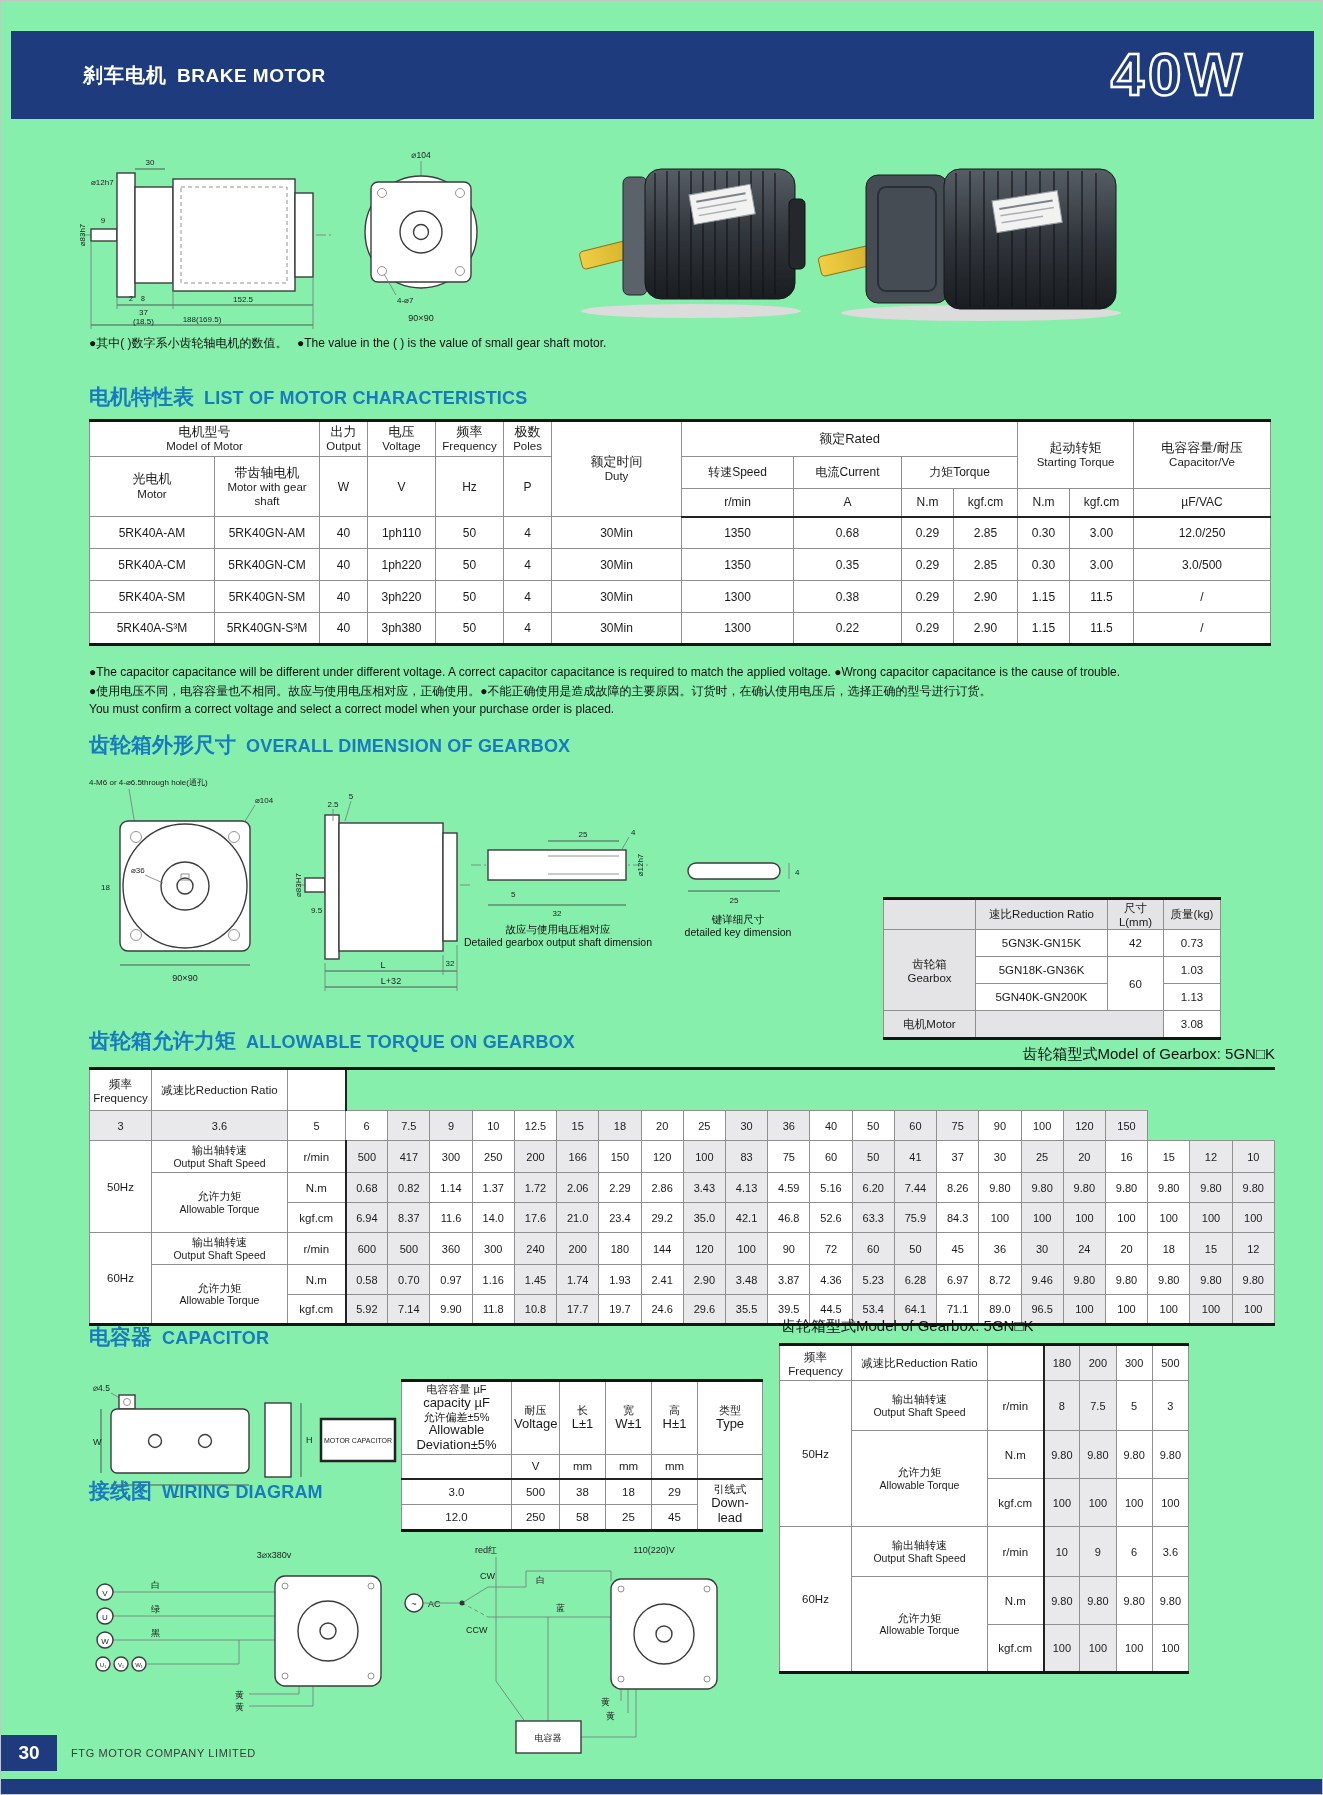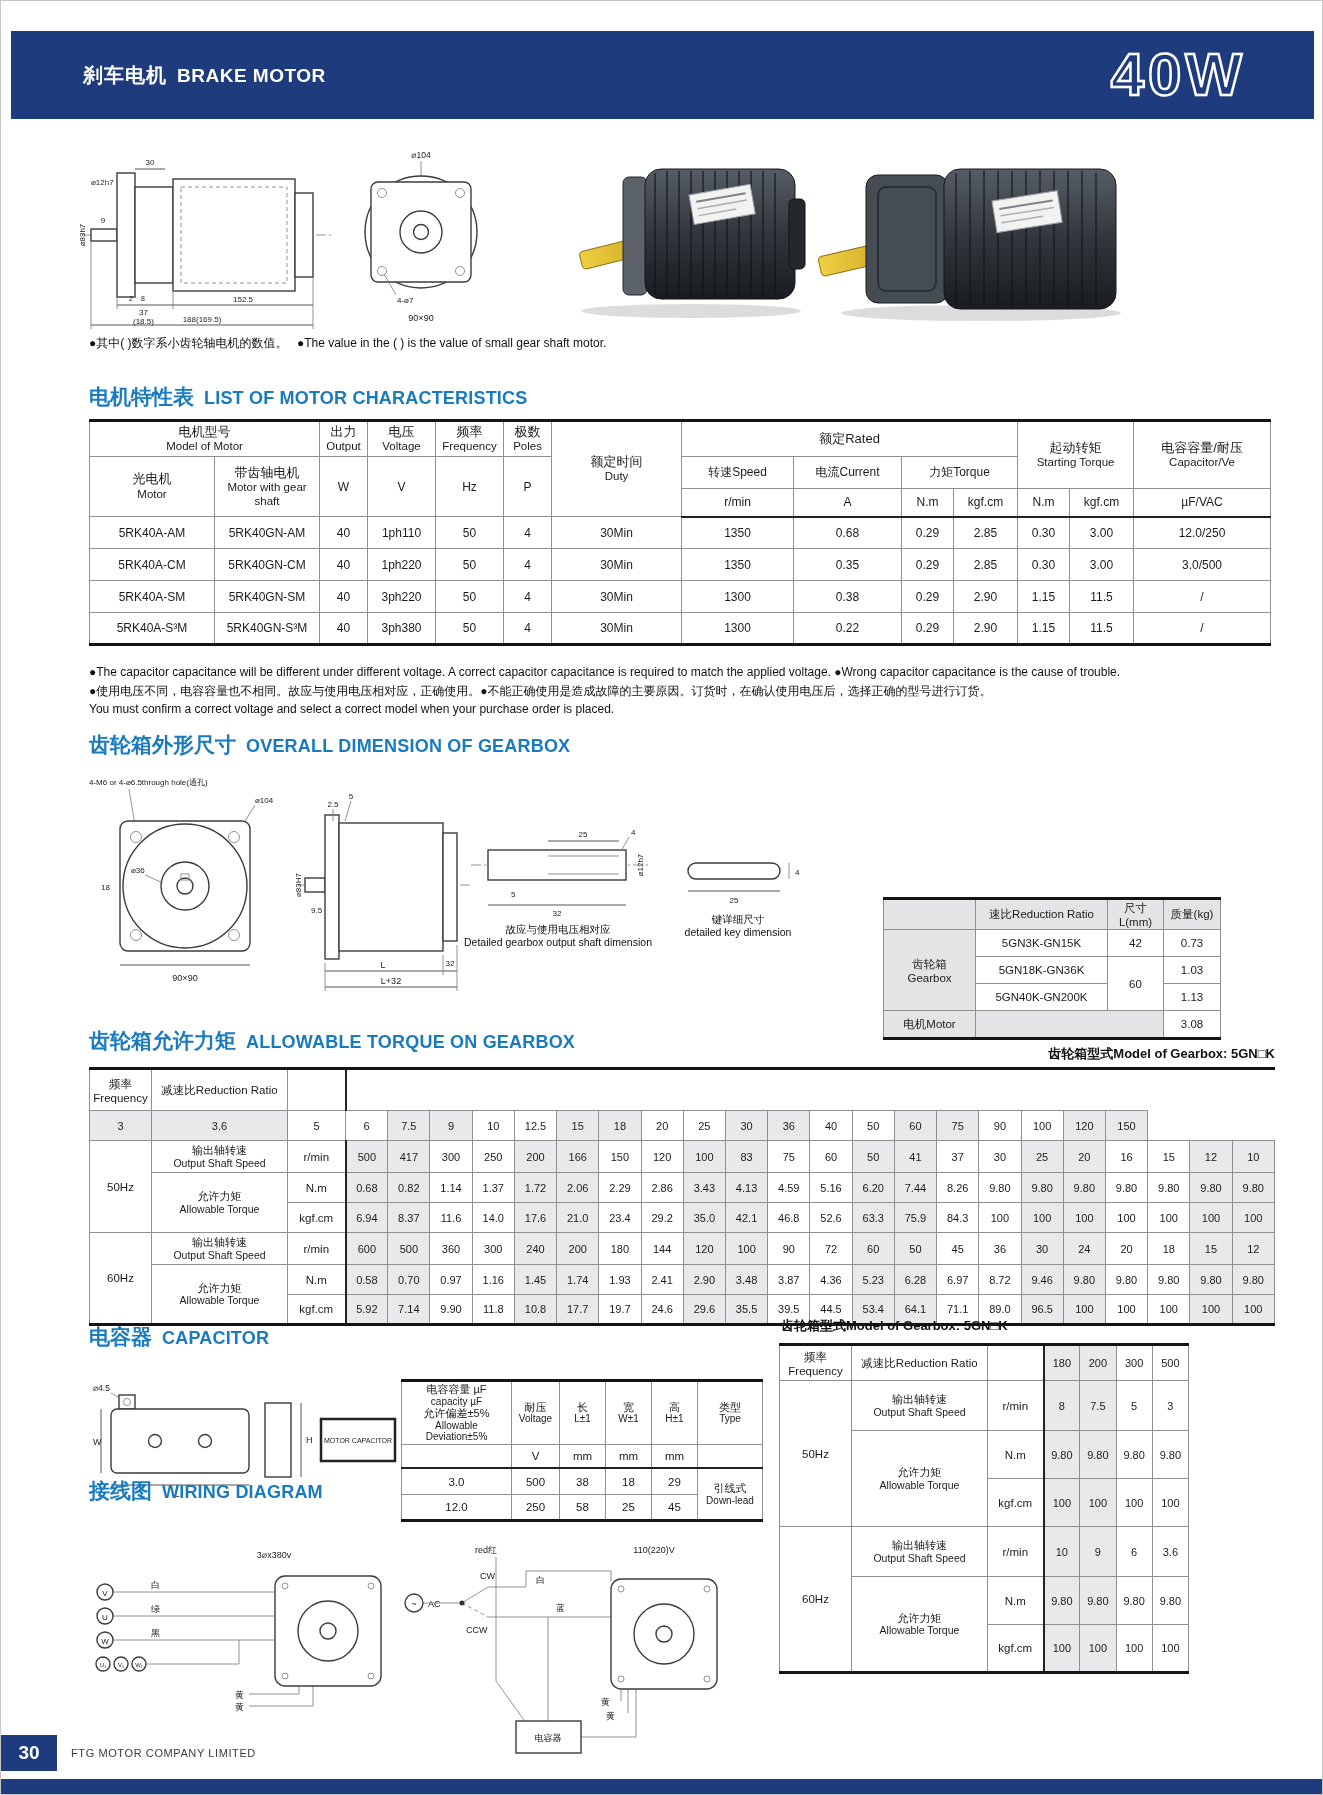--- a/index.html
+++ b/index.html
@@ -1,49 +1,49 @@
 <!DOCTYPE html>
 <html><head>
 <meta charset="utf-8">
 <style>
   *{margin:0;padding:0;box-sizing:border-box}
   body{background:#e8e8e8;font-family:"Liberation Sans","DejaVu Sans",sans-serif}
-  .page{position:relative;width:1323px;height:1795px;margin:0 auto;background:#ffffff;border:1px solid #c6c6c6;overflow:hidden;color:#1a1a1a}
+  .page{position:relative;width:1323px;height:1795px;margin:0 auto;background:#86efac;border:1px solid #c6c6c6;overflow:hidden;color:#1a1a1a}
   .abs{position:absolute}
   
   .header-bar{left:10px;top:30px;width:1303px;height:88px;background:#1e3c7d;display:flex;align-items:center;justify-content:space-between;padding:0 68px 0 72px}
   .header-title{color:#fff;font-weight:bold;font-size:20px;letter-spacing:1px}
   .header-title .en{font-size:19px;margin-left:10px;letter-spacing:.5px}
   .power{font-size:60px;font-weight:bold;color:transparent;-webkit-text-stroke:2.5px #fff;letter-spacing:4px;line-height:1}
   
   .sec-title{display:flex;align-items:baseline;gap:10px;color:#187abf;white-space:nowrap}
   .sec-title .cn{font-size:21px;font-weight:bold}
   .sec-title .en{font-size:18px;font-weight:bold;letter-spacing:.2px}
   .note-sm{font-size:12px;color:#111}
-  .model-note{font-size:13px;font-weight:bold;color:#111}
+  .model-note{font-size:15px;font-weight:normal;color:#111}
   
   table.spec{border-collapse:collapse;table-layout:fixed;border-top:3px solid #141414;border-bottom:3px solid #141414}
   table.spec th,table.spec td{border:1px solid #8f8f8f;text-align:center;vertical-align:middle;padding:1px 2px;font-weight:normal;background:#fff;color:#1b1b1b}
   table.spec .shade{background:#e9e9ec}
   .mt th{font-size:12px}
   .mt td{font-size:12px}
   .mt .cnl{font-size:13px;display:block;line-height:1.25}
   .mt .enl{font-size:11.5px;display:block;line-height:1.2}
   tr.hdr-last>th{border-bottom:2px solid #222}
   .tq th{font-size:11.5px}
   .tq td{font-size:11px}
   .tq .two{display:block;line-height:1.15;font-size:11px}
   .tq .two.en{font-size:10.5px}
   .bdr{border-right:2px solid #222 !important}
   tr.rhead>*{border-bottom:2px solid #222}
   tr.tsep>*{border-top:2px solid #777}
   .gb th,.gb td{font-size:11.5px}
   .gb .hshade{background:#e4e4e6}
   .cp th,.cp td{font-size:11.5px}
-  .cp .tiny{display:block;line-height:1.15;font-size:10px}
+  .cp .tiny{display:block;line-height:1.15;font-size:13px}
   .cp .tiny.cnbig{font-size:11px}
   .cap-label{font-size:10.5px;text-align:center;line-height:1.25;color:#111}
   
   svg text{font-family:"Liberation Sans","DejaVu Sans",sans-serif;fill:#222}
   .dim{stroke:#555;stroke-width:1;fill:none}
   .outline{stroke:#3c3c3c;stroke-width:1.4;fill:#fff}
   .thin{stroke:#777;stroke-width:.8;fill:none}
   
   .page-box{left:0;top:1734px;width:56px;height:36px;background:#1e3c7d;color:#fff;display:flex;align-items:center;justify-content:center;font-size:19px;font-weight:bold}
   .company{left:70px;top:1746px;font-size:11px;color:#3c3c3c;letter-spacing:.6px}

